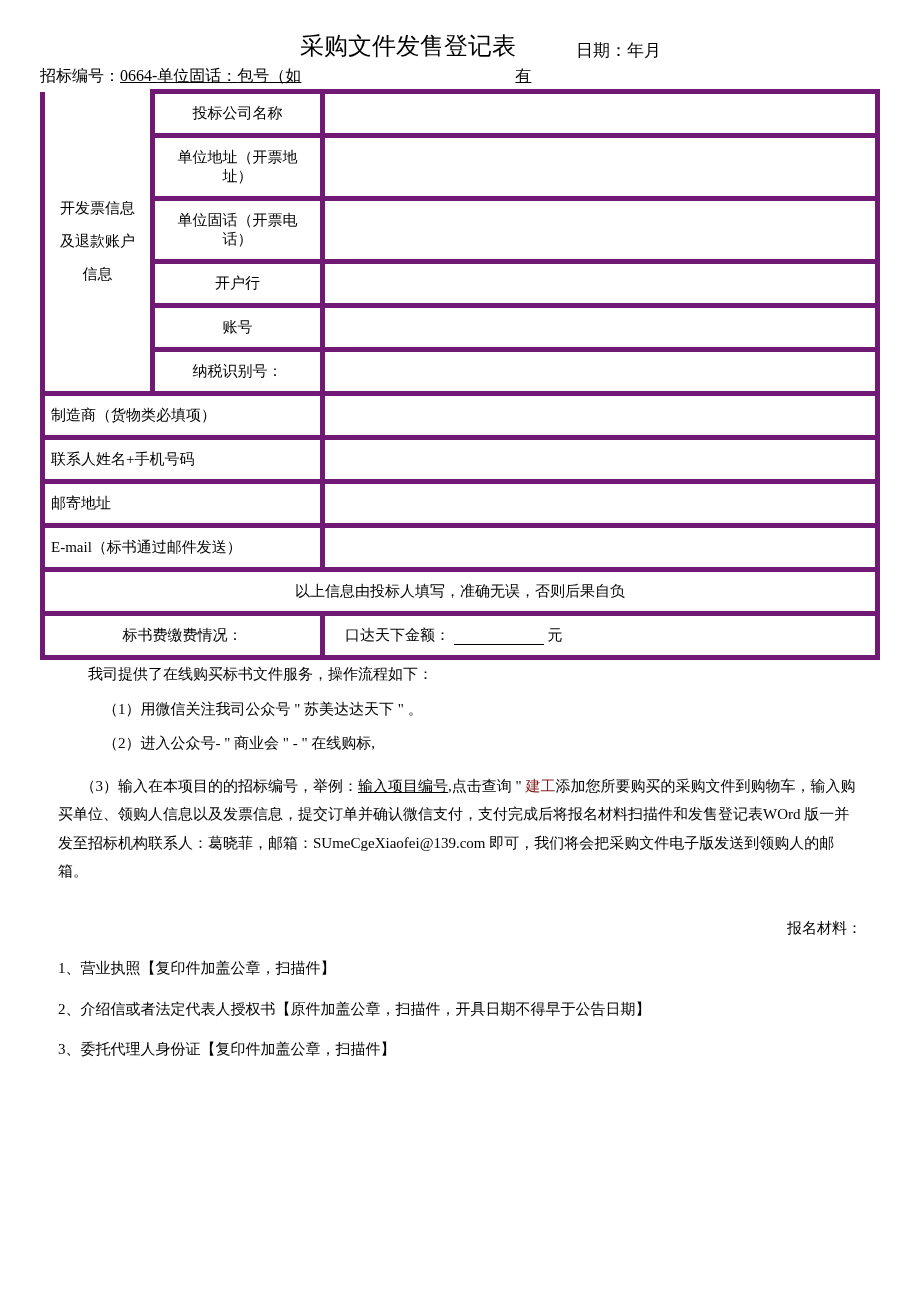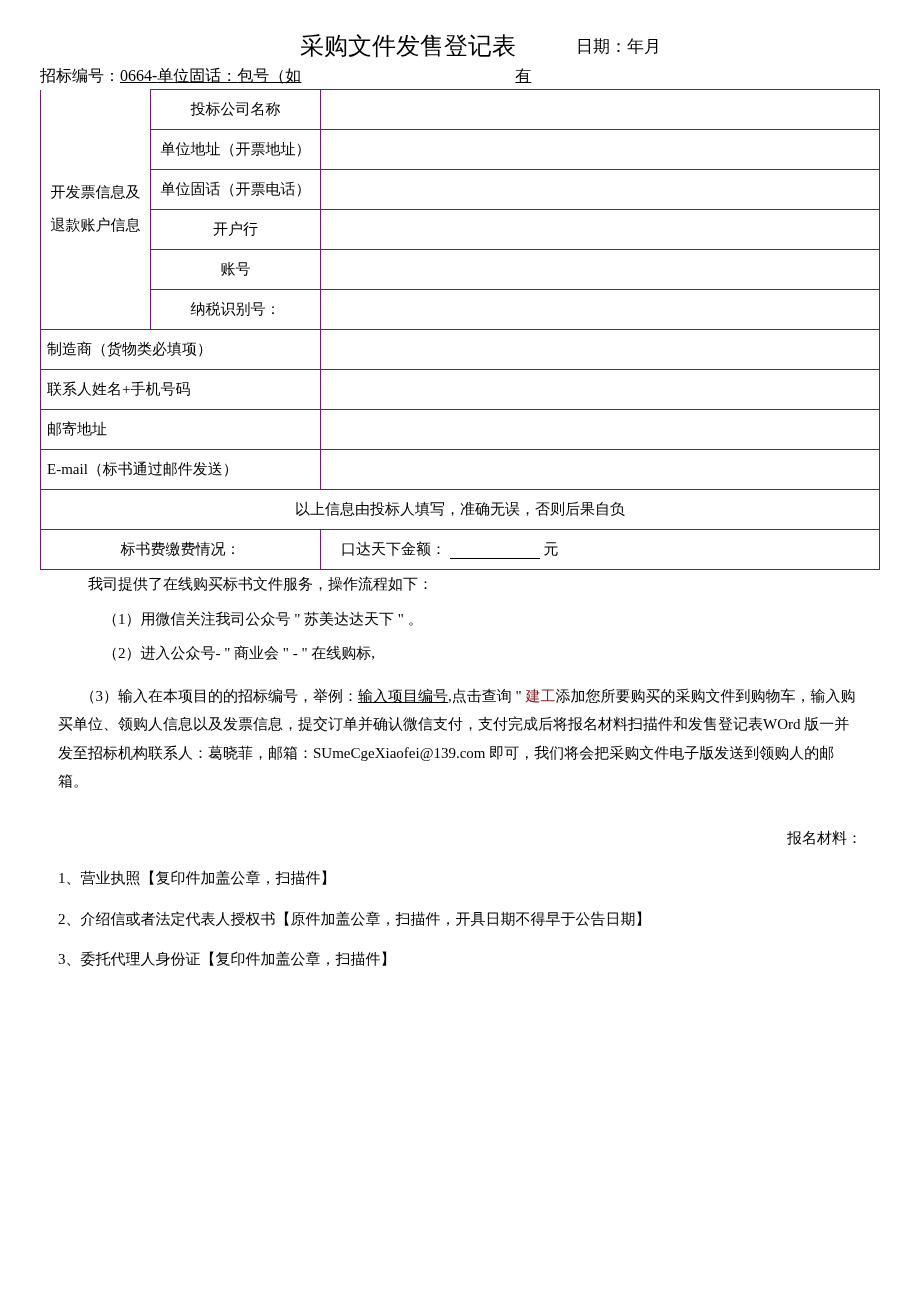--- a/index.html
+++ b/index.html
@@ -10,21 +10,21 @@
     body {
       font-family: "SimSun", "宋体", serif;
       font-size: 15px;
       background: #fff;
       width: 920px;
       padding: 30px 40px;
       color: #000;
     }
     .header-line {
       display: flex;
-      align-items: center;
+      align-items: flex-end;
       margin-bottom: 4px;
     }
     .title {
       font-size: 24px;
       margin-left: 260px;
       margin-right: 60px;
     }
     .date-label {
       font-size: 17px;
     }
@@ -39,21 +39,21 @@
       display: inline-block;
       margin-left: 210px;
       text-decoration: underline;
     }
     table.form {
       border-collapse: collapse;
       width: 100%;
       table-layout: fixed;
     }
     table.form td {
-      border: 1px solid #701a75;
+      border: 5px solid #701a75;
       padding: 10px 8px;
       vertical-align: middle;
       font-size: 15px;
     }
     table.form td.label-col {
       text-align: center;
       width: 110px;
       line-height: 2.2;
     }
     table.form td.field-col {

